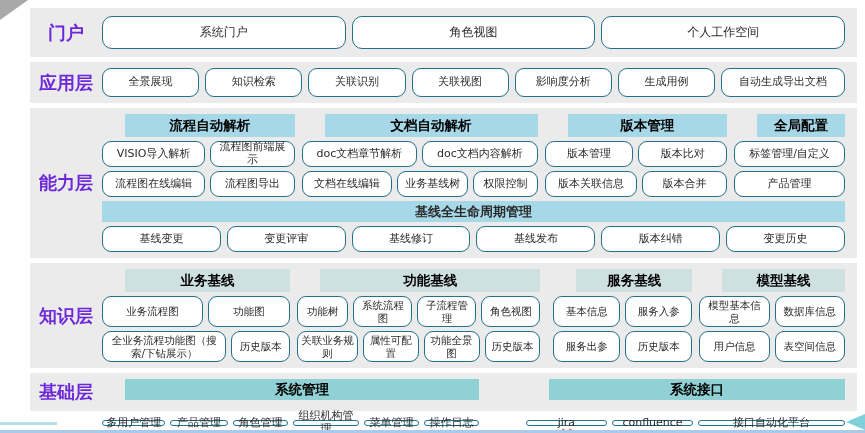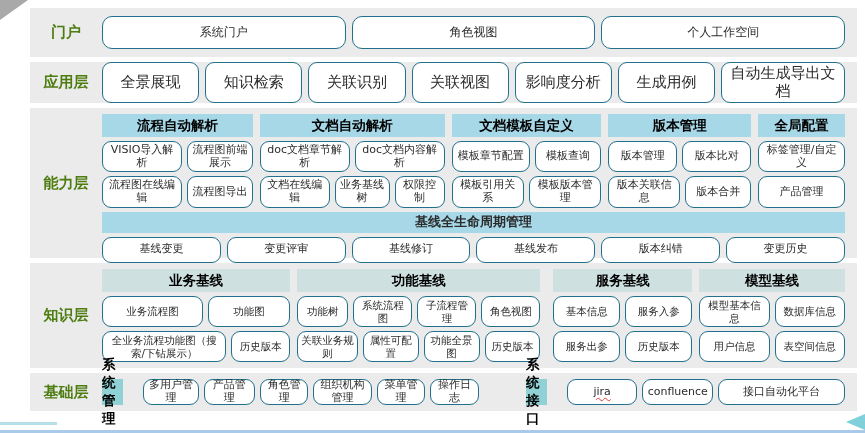--- a/index.html
+++ b/index.html
@@ -12,48 +12,48 @@
   }
   *{box-sizing:border-box;margin:0;padding:0;}
   html,body{width:865px;height:433px;overflow:hidden;background:#fff;
     font-family:"DejaVu Sans","Liberation Sans",sans-serif;color:var(--text);}
   .stage{position:relative;width:865px;height:433px;padding-top:8px;}
   .corner-fold{position:absolute;top:0;left:0;width:0;height:0;
     border-top:20px solid #a9a9a9;border-right:28px solid transparent;}
   .band{display:flex;align-items:stretch;background:var(--band-bg);
     margin:0 8px 5px 30px;padding:6px 12px 6px 0;}
   .layer-label{flex:0 0 72px;display:flex;align-items:center;justify-content:center;
-    font-weight:bold;font-size:15px;color:#4d7c0f;}
+    font-weight:bold;font-size:18px;color:#6d28d9;}
   .content{flex:1;display:flex;min-width:0;}
   .content.col{flex-direction:column;}
   .row{display:flex;gap:6px;flex:1;min-height:0;}
   .btn{flex:1;display:flex;align-items:center;justify-content:center;text-align:center;
     background:#fff;border:1.5px solid var(--button-border);border-radius:9px;
     font-size:11px;line-height:1.15;padding:2px 3px;min-width:0;}
   .btn.lg{font-size:12px;min-height:33px;border-radius:10px;}
-  .btn.md{font-size:15px;min-height:29px;}
+  .btn.md{font-size:11px;min-height:29px;}
   .band-portal{height:49px;align-items:center;}
   .band-portal .row{align-items:flex-end;}
   .band-application{height:41px;align-items:center;}
   .band-capability{height:150px;}
   .band-knowledge{height:105px;}
   .band-foundation{height:38px;}
   .groups{display:flex;gap:7px;flex:1;}
   .group{display:flex;flex-direction:column;gap:4px;min-width:0;}
   .group-header{display:flex;align-items:center;justify-content:center;
-    font-weight:bold;font-size:13.5px;color:#000;flex:0 0 23px;}
+    font-weight:bold;font-size:13.5px;color:#000;flex:0 0 23px;margin-left:23px;}
   .hdr-cap{background:var(--capability-header-bg);}
   .hdr-know{background:var(--knowledge-header-bg);}
   .hdr-found{background:var(--foundation-header-bg);flex:0 0 21px;}
   .group .row{gap:5px;}
   .band-capability .content.col{gap:4px;}
   .lifecycle-header{background:var(--capability-header-bg);flex:0 0 21px;
     display:flex;align-items:center;justify-content:center;font-weight:bold;font-size:13px;}
   .band-knowledge .group .row .btn{font-size:10.5px;}
-  .band-foundation .group{flex-direction:row;gap:20px;}
+  .band-foundation .group{flex-direction:column;gap:20px;}
   .foundation-groups{display:flex;flex:1;}
   .g-sysmgmt{flex:372 0 0;}
   .g-sysif{flex:315 0 0;margin-left:47px;}
   .misspelled{text-decoration:underline wavy #e03c31 1px;text-underline-offset:2px;}
   .bottom-line-left{position:absolute;left:0;bottom:8px;width:57px;height:3px;background:#b5e0ea;}
   .bottom-line-full{position:absolute;left:0;bottom:0;width:100%;height:3px;background:#a9cbe9;}
   .arrow-left{position:absolute;right:0;bottom:3px;width:0;height:0;
     border-right:19px solid #7fd0da;border-top:8px solid transparent;border-bottom:8px solid transparent;}
 </style>
 </head>
@@ -108,31 +108,20 @@
           <div class="row">
             <div class="btn">doc文档章节解析</div>
             <div class="btn">doc文档内容解析</div>
           </div>
           <div class="row">
             <div class="btn" style="flex:1.25">文档在线编辑</div>
             <div class="btn" style="flex:0.95">业务基线树</div>
             <div class="btn" style="flex:0.85">权限控制</div>
           </div>
         </div>
-        <div class="group" style="flex:150 0 0">
-          <div class="group-header hdr-cap">文档模板自定义</div>
-          <div class="row">
-            <div class="btn" style="flex:1.2">模板章节配置</div>
-            <div class="btn">模板查询</div>
-          </div>
-          <div class="row">
-            <div class="btn">模板引用关系</div>
-            <div class="btn">模板版本管理</div>
-          </div>
-        </div>
         <div class="group" style="flex:143 0 0">
           <div class="group-header hdr-cap">版本管理</div>
           <div class="row">
             <div class="btn">版本管理</div>
             <div class="btn">版本比对</div>
           </div>
           <div class="row">
             <div class="btn" style="flex:1.1">版本关联信息</div>
             <div class="btn">版本合并</div>
           </div>

